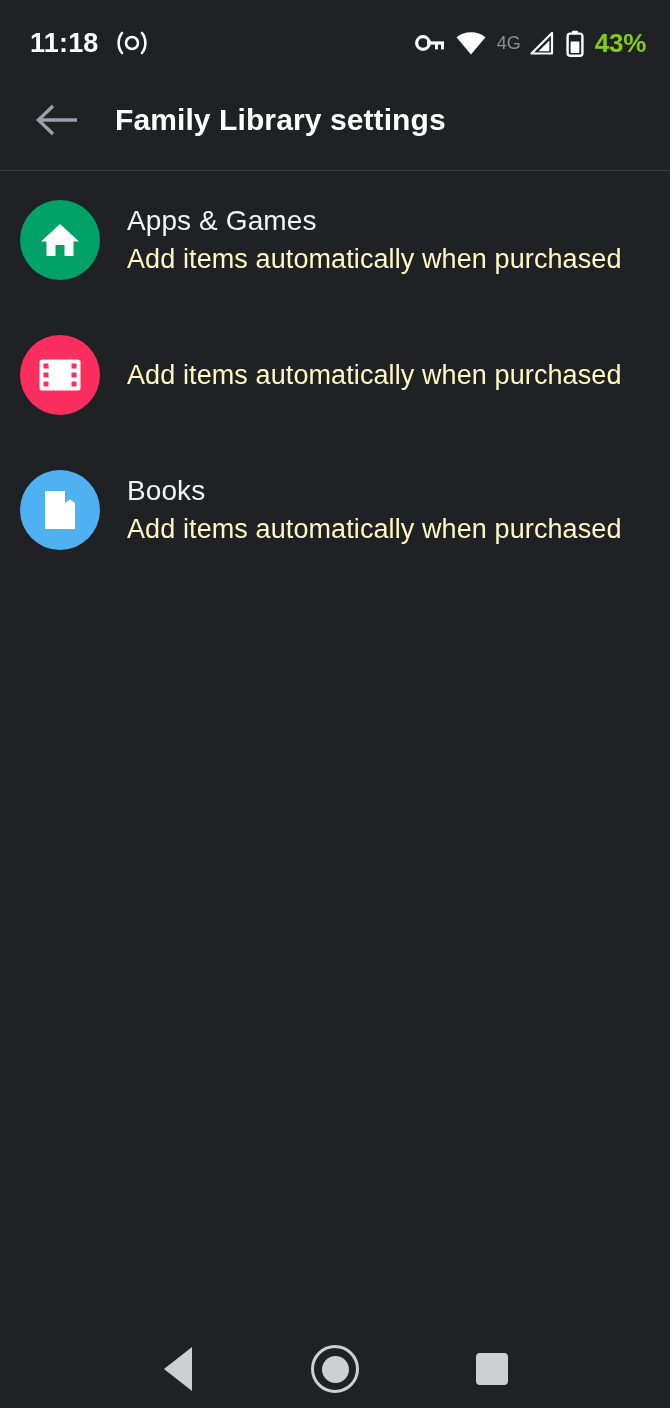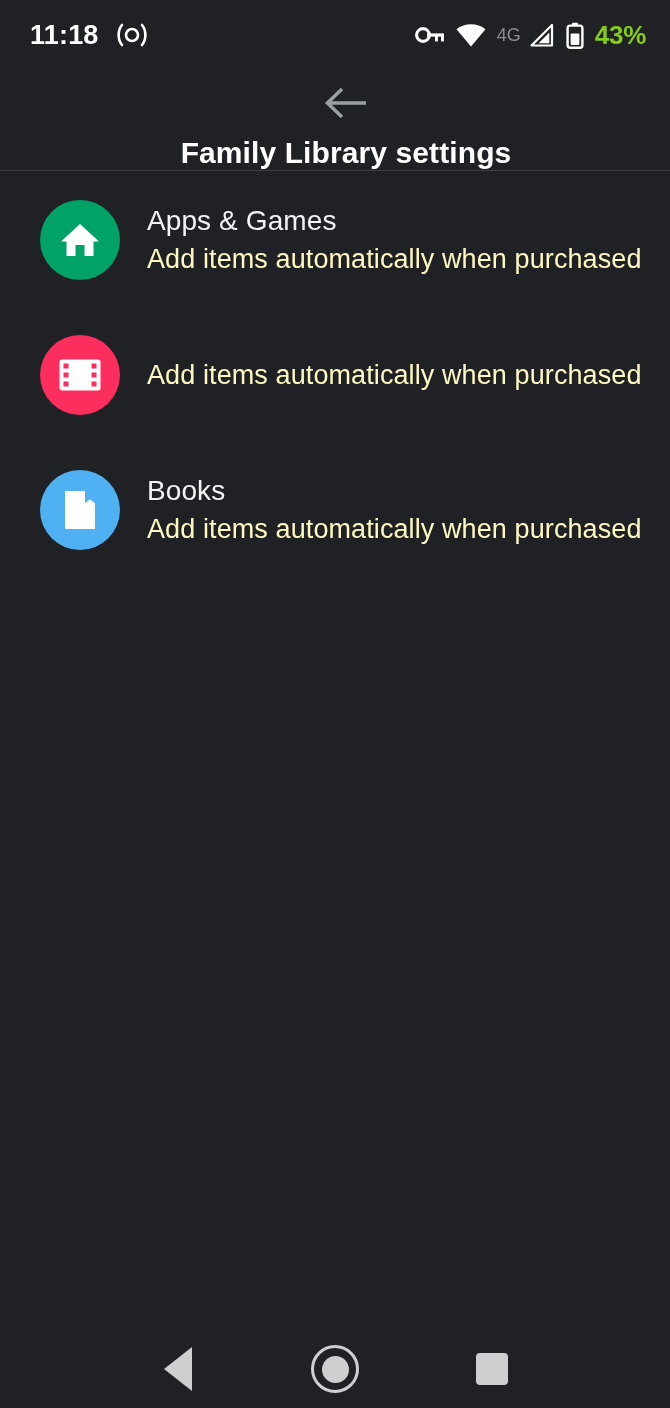--- a/index.html
+++ b/index.html
@@ -15,21 +15,21 @@
   #screen {
     position: relative;
     width: 670px;
     height: 1408px;
     background: #202124;
   }
 
   
   .status-bar {
     position: absolute;
-    top: 0; left: 0;
+    top: 8px; left: 0;
     width: 670px;
     height: 70px;
     display: flex;
     align-items: center;
     justify-content: space-between;
     padding: 0 24px 0 30px;
   }
   .status-left {
     display: flex;
     align-items: center;
@@ -62,21 +62,20 @@
 
   
   .app-bar {
     position: absolute;
     top: 70px; left: 0;
     width: 670px;
     height: 101px;
     display: flex;
     align-items: center;
     border-bottom: 1px solid #3b3d40;
-    flex-direction: column;
   }
   .back-btn {
     width: 72px;
     height: 72px;
     margin-left: 21px;
     display: flex;
     align-items: center;
     justify-content: center;
     border-radius: 50%;
     cursor: pointer;
@@ -92,21 +91,21 @@
   
   .list {
     position: absolute;
     top: 172px; left: 0;
     width: 670px;
   }
   .list-row {
     display: flex;
     align-items: center;
     height: 135px;
-    padding-left: 40px;
+    padding-left: 20px;
     cursor: pointer;
   }
   .row-avatar {
     width: 80px;
     height: 80px;
     border-radius: 50%;
     flex: 0 0 80px;
     display: flex;
     align-items: center;
     justify-content: center;

